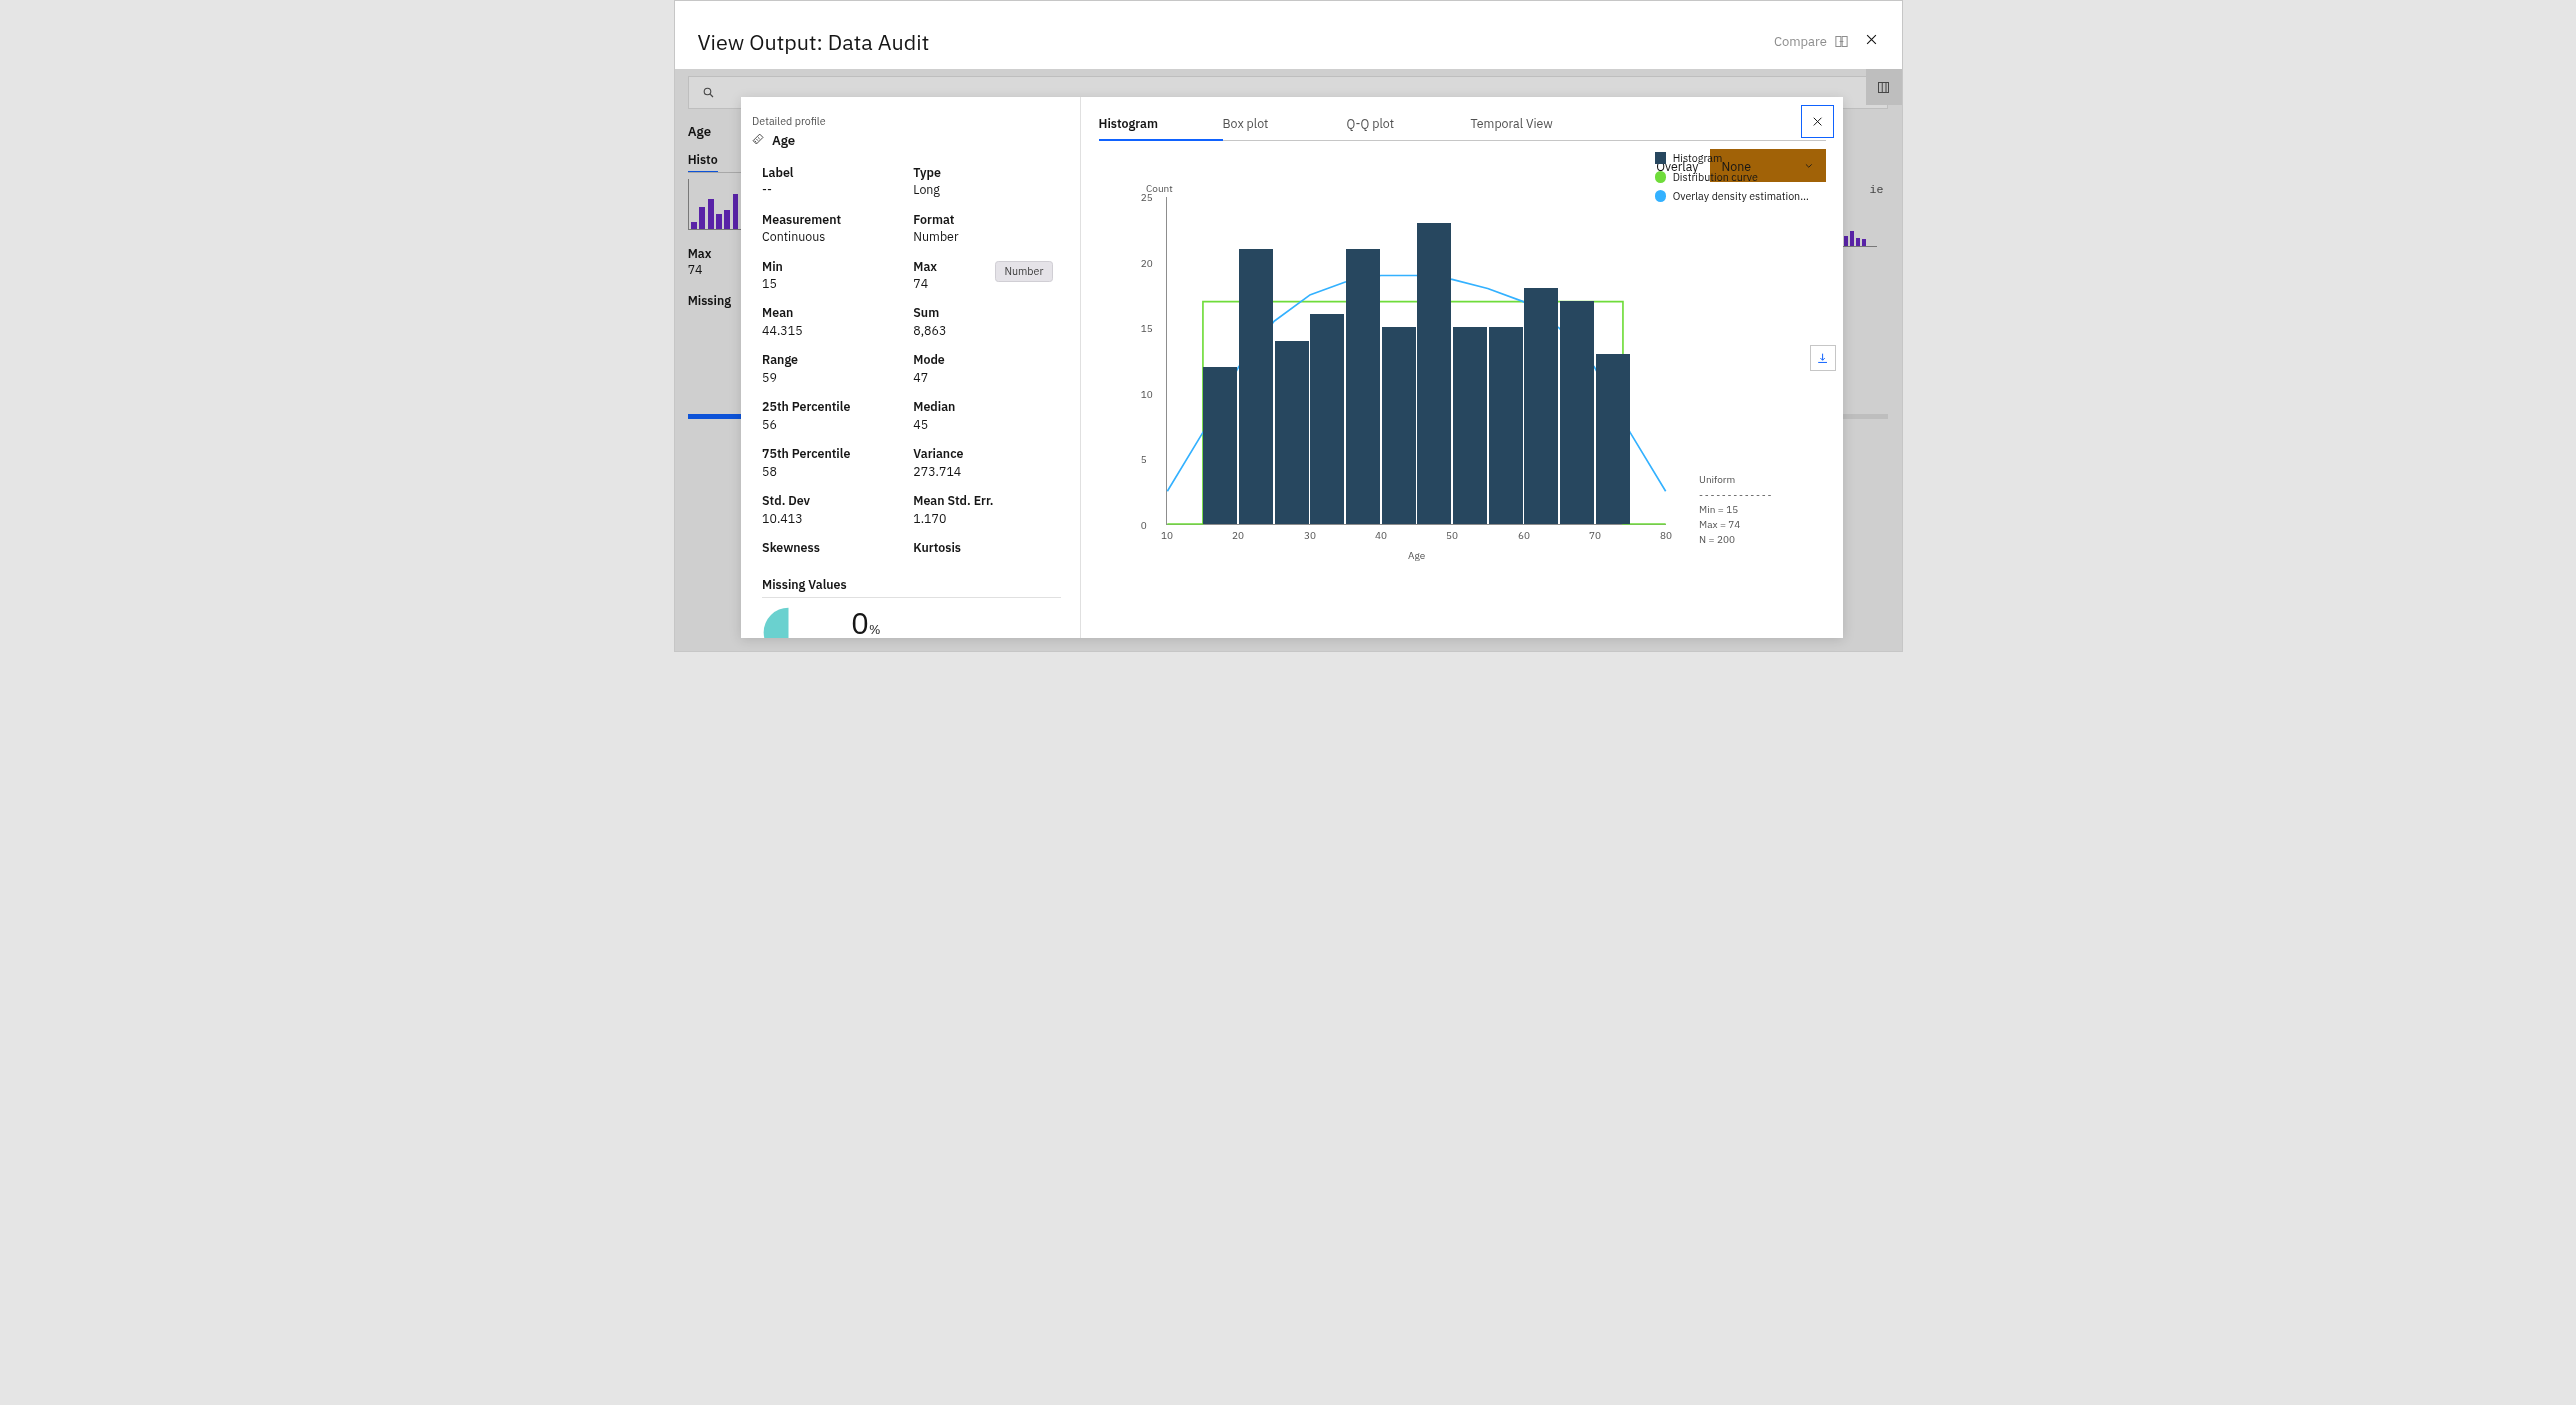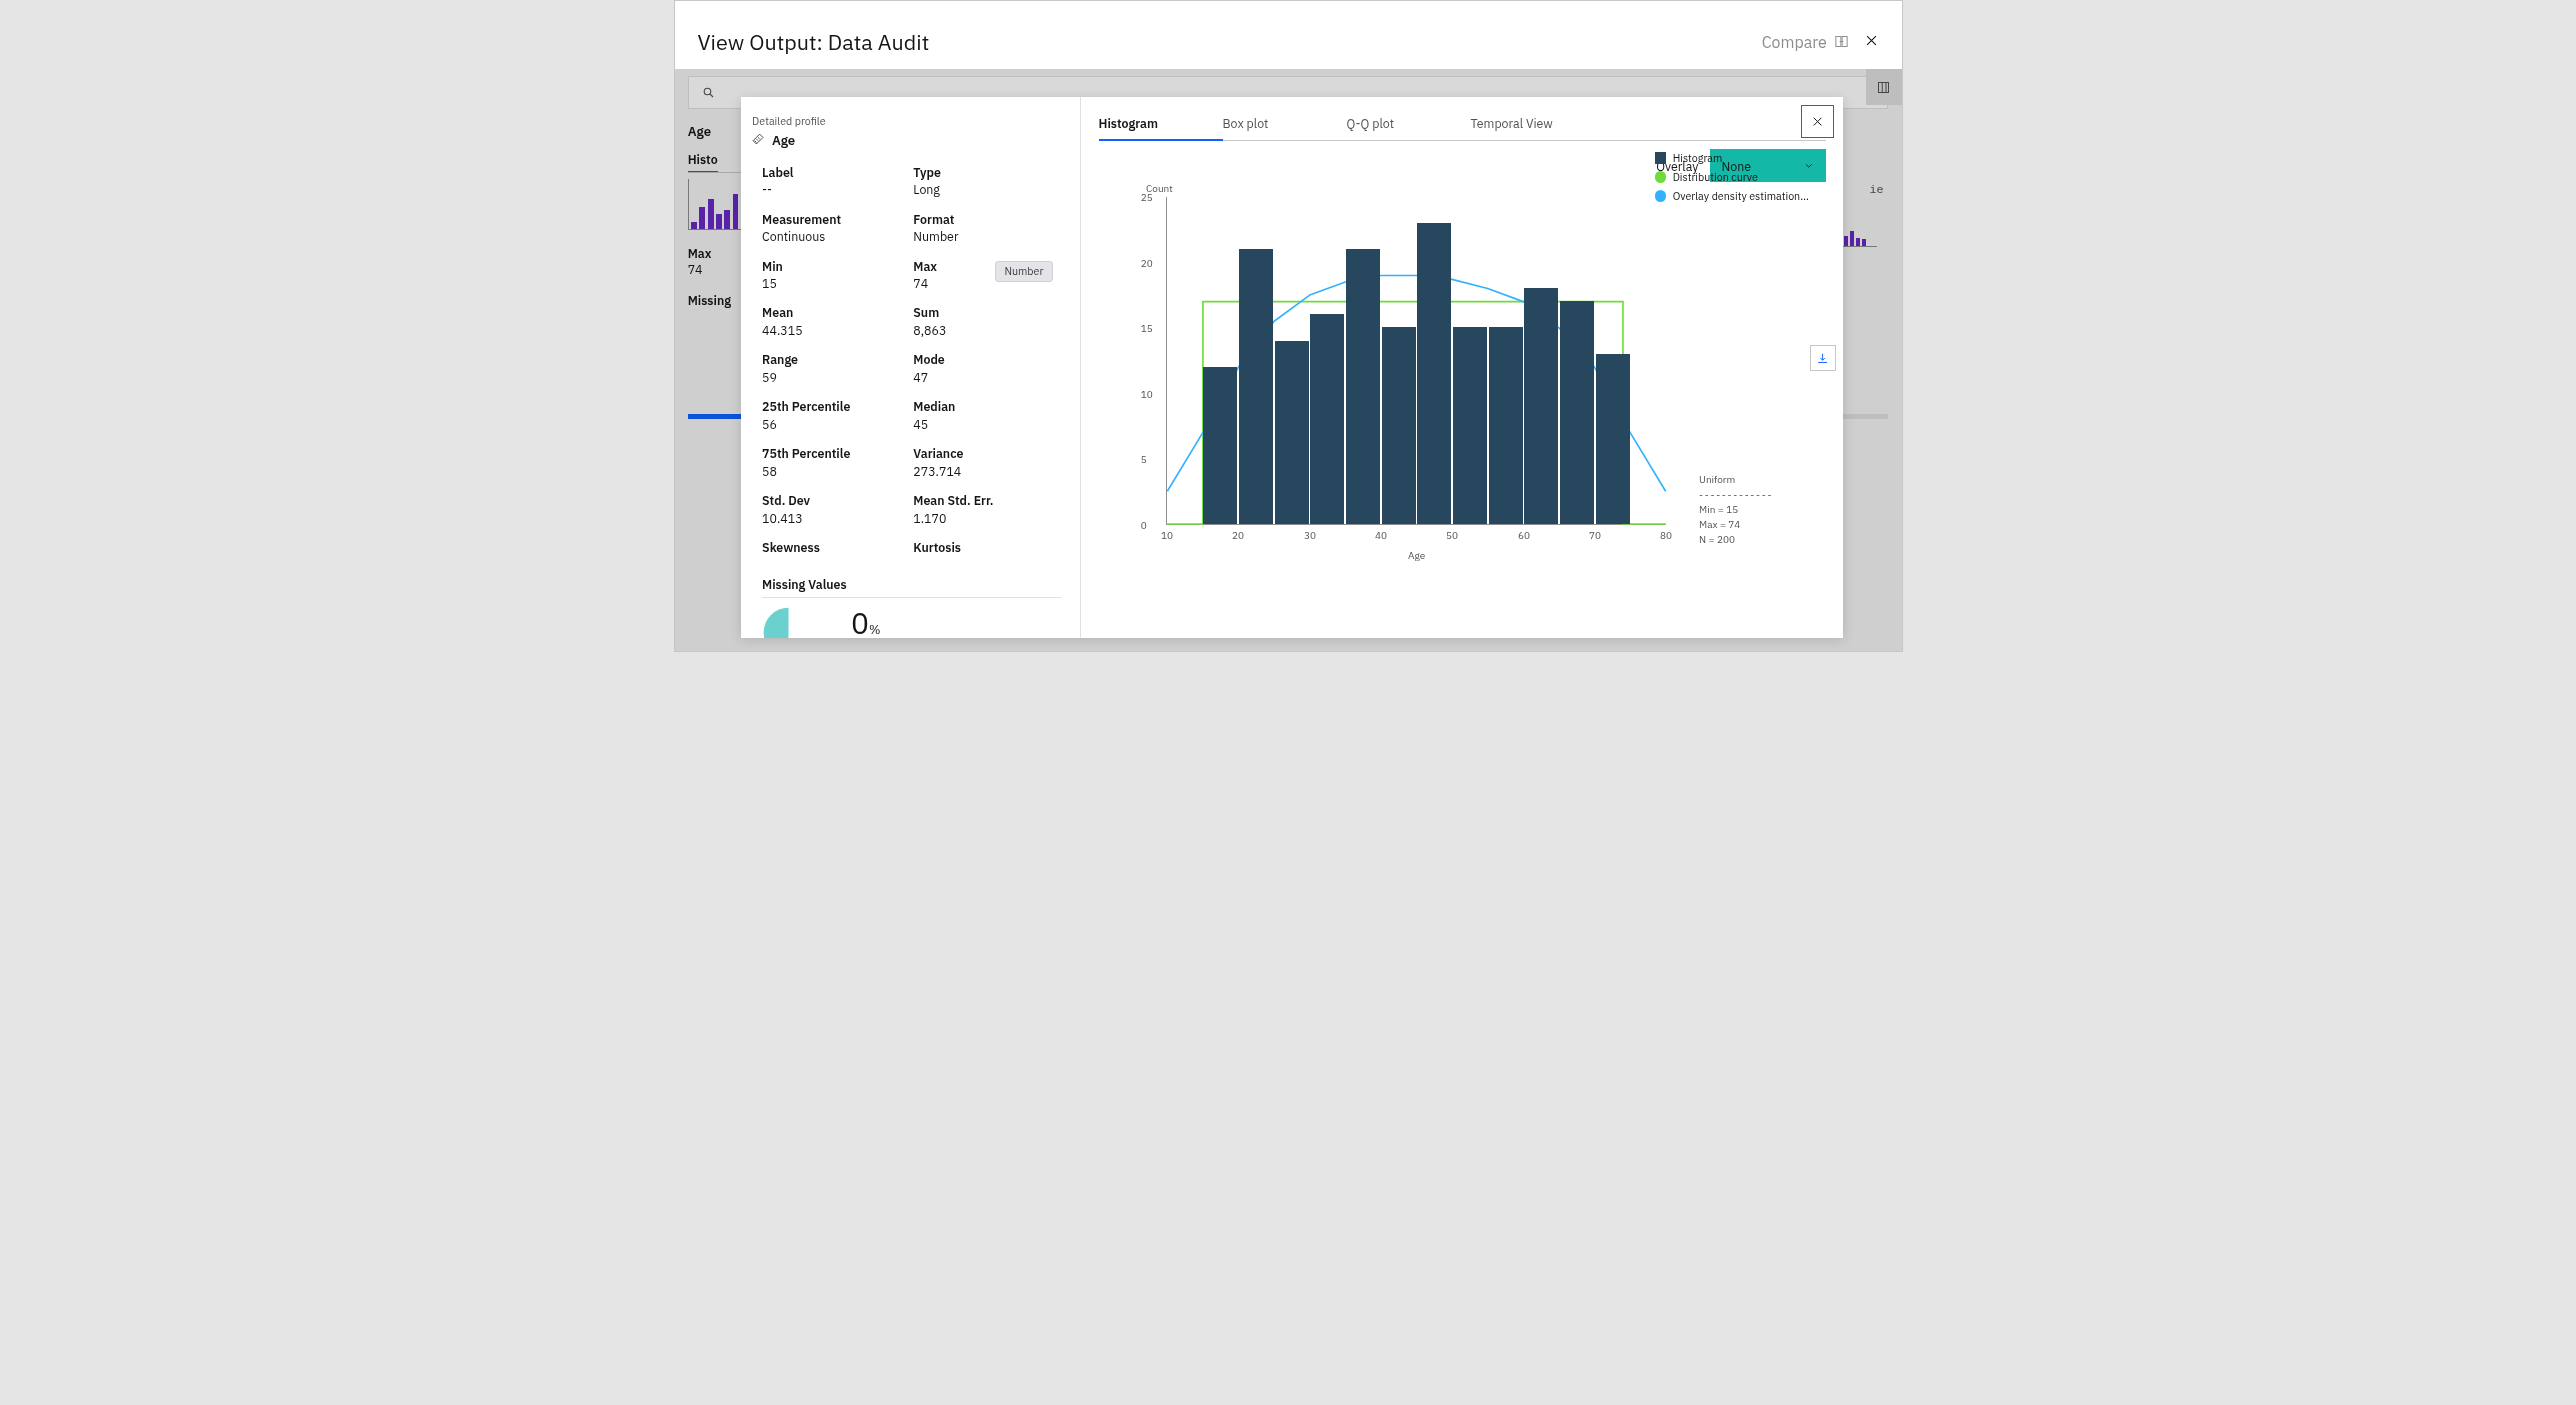--- a/index.html
+++ b/index.html
@@ -1,21 +1,21 @@
 <!DOCTYPE html>
 <html style="font-size:13.2px"><head>
 <meta charset="utf-8">
 <style>
   * { box-sizing: border-box; margin: 0; padding: 0; }
   html, body { width: 100%; height: 100%; font-family: "IBM Plex Sans", -apple-system, BlinkMacSystemFont, "Segoe UI", Helvetica, Arial, sans-serif; background:#e5e5e5; color:#161616; }
   
   .page { width:1229px; height:652px; margin:0 auto; position:relative; background:#fff; border:0.8px solid #c6c6c6; }
   .page-header { height:82px; border-bottom:0.8px solid #e0e0e0; display:flex; align-items:center; padding:18px 23px; justify-content:space-between;}
   .page-title { font-size:21.5px; font-weight:400; }
-  .page-header-right { display:flex; align-items:center; gap:15px; color:#8d8d8d; font-size:16px;}
+  .page-header-right { display:flex; align-items:center; gap:15px; color:#8d8d8d; font-size:13px;}
   .page-header-right svg { width:15px; height:15px; }
   
   .backdrop { position:absolute; top:68px; left:0; right:0; bottom:0; background:#f4f4f4; filter: brightness(0.85); padding:6.6px 13.2px; }
   .backdrop .searchbar { height:33px; background:#fff; display:flex; align-items:center; padding:0 13.2px; gap:10px; border:0.8px solid #e0e0e0;}
   .backdrop .searchbar svg{width:13.2px;height:13.2px;color:#525252;}
   .backdrop .side-col { margin-top:13.2px; width:182px; }
   .backdrop .side-col .field-name{font-weight:600; font-size:13.2px; margin-bottom:8.3px;}
   .backdrop .tabs-bg { display:flex; gap:20px; font-size:12.4px; border-bottom:0.8px solid #c6c6c6; margin-bottom:6.6px;}
   .backdrop .tabs-bg span{padding:3.3px 0;}
   .backdrop .tabs-bg span.active{border-bottom:1.7px solid #0f62fe; font-weight:600;}
@@ -49,21 +49,21 @@
   .mv-pct .small{font-size:12.4px;}
   .mv-frac{font-size:11.6px; color:#525252; margin-top:3.3px;}
 
   
   .modal-right{flex:1; padding:11.6px 16.5px 11.6px 18px; position:relative;}
   .plot-tabs{display:flex; gap:0; border-bottom:0.8px solid #c6c6c6; margin-bottom:8.3px;}
   .plot-tabs .tab{padding:6.6px 40px 8.3px 0; font-size:12.4px; color:#525252; cursor:pointer; width:124px;}
   .plot-tabs .tab.active{color:#161616; font-weight:600; border-bottom:2.5px solid #0f62fe; margin-bottom:-1.7px;}
   .overlay-row{display:flex; justify-content:flex-end; align-items:center; gap:11.6px; margin-bottom:3.3px;}
   .overlay-label{font-size:12.4px;}
-  .overlay-select{background:#14b8a6; width:116px; height:33px; display:flex; align-items:center; justify-content:space-between; padding:0 11.6px; font-size:12.4px; cursor:pointer;}
+  .overlay-select{background:#a16207; width:116px; height:33px; display:flex; align-items:center; justify-content:space-between; padding:0 11.6px; font-size:12.4px; cursor:pointer;}
   .overlay-select svg{width:11.6px;height:11.6px;}
   .dl-btn{position:absolute; right:6.6px; top:248px; width:26.4px;height:26.4px; border:0.8px solid #c6c6c6; display:flex;align-items:center;justify-content:center; cursor:pointer; background:#fff;}
   .dl-btn svg{width:13.2px;height:13.2px; color:#0f62fe;}
 
   .legend{position:absolute; left:574px; top:54px; display:flex; flex-direction:column; gap:5px; font-size:10.7px;}
   .legend .row{display:flex; align-items:center; gap:6.6px;}
   .legend .sw{width:11.6px;height:11.6px;}
   .legend .sw.sq{background:#27475F;}
   .legend .sw.cir{border-radius:50%;}
   .legend .sw.green{background:#6fdc3a;}

